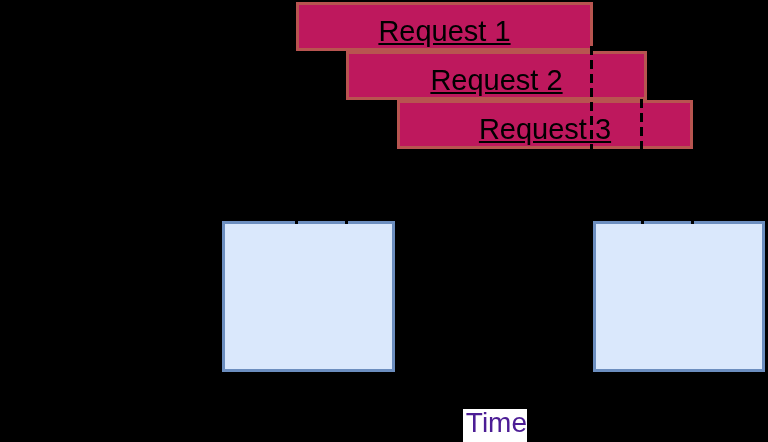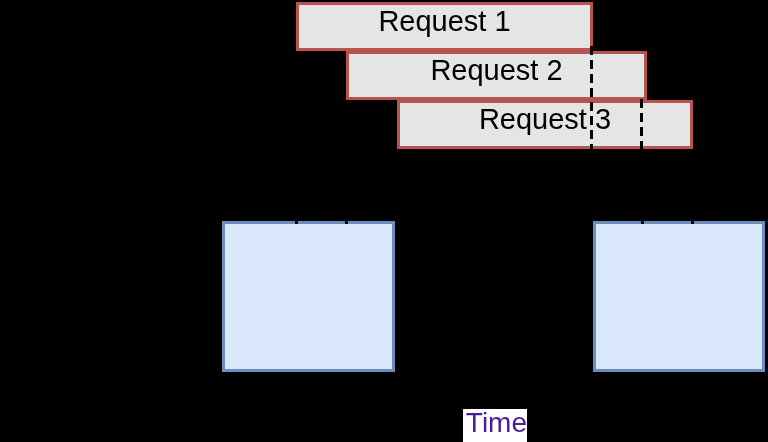--- a/index.html
+++ b/index.html
@@ -7,28 +7,29 @@
     position: relative;
     width: 768px;
     height: 442px;
     background: #000000;
     overflow: hidden;
     font-family: "Liberation Sans", sans-serif;
   }
   .request-bar {
     position: absolute;
     box-sizing: border-box;
-    background: #e5e5e5;
+    background: #be185d;
     border: 3px solid #b85450;
     display: flex;
-    align-items: flex-start;
+    align-items: flex-end;
     justify-content: center;
     font-size: 29px;
     color: #000000;
     z-index: 2;
+    text-decoration: underline;
   }
   .request-bar .bar-label { position: relative; z-index: 4; }
   .dash-v {
     position: absolute;
     width: 3px;
     background-image: repeating-linear-gradient(
       180deg, #000000 0px, #000000 9px, rgba(0,0,0,0) 9px, rgba(0,0,0,0) 14px);
     z-index: 3;
   }
   .batch-box {

